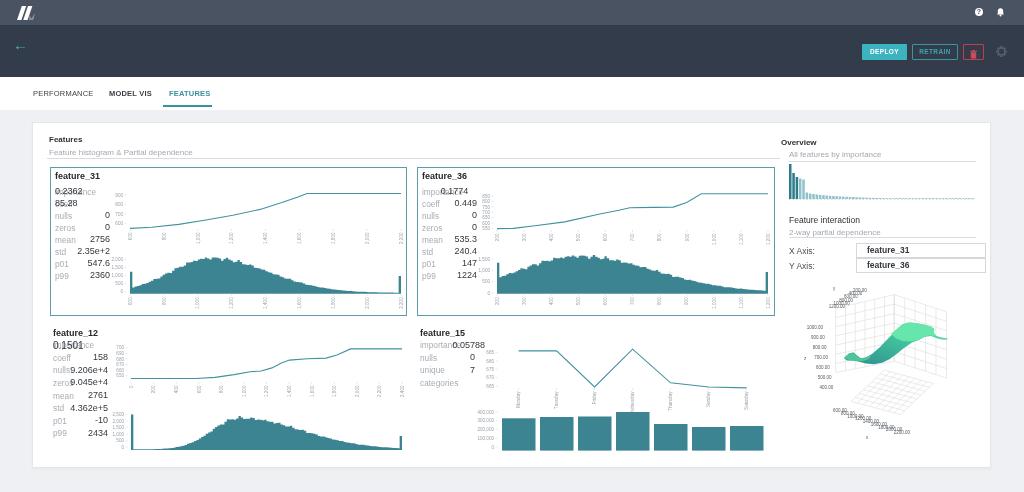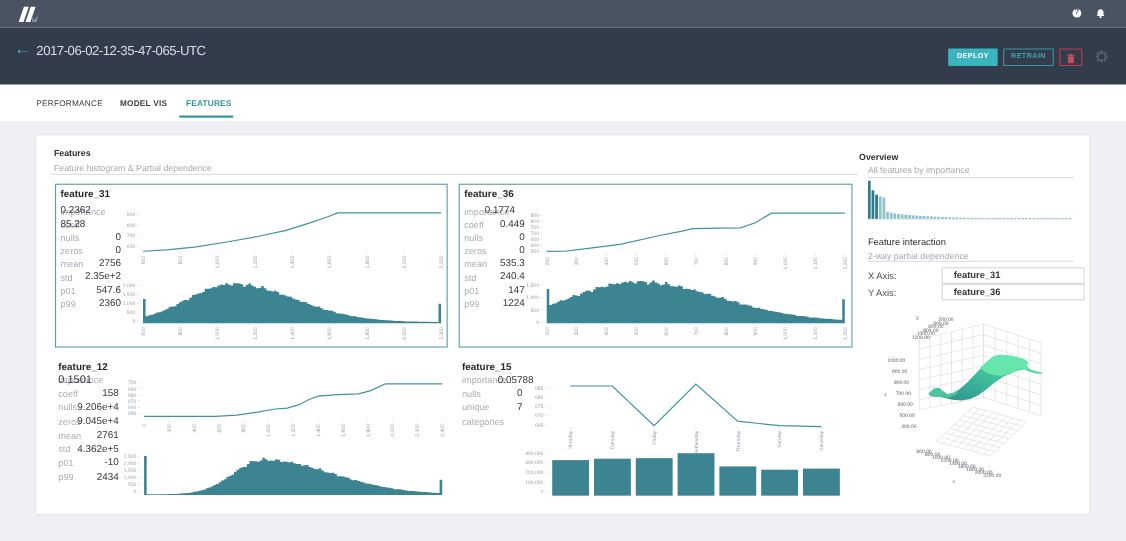--- a/index.html
+++ b/index.html
@@ -7,21 +7,20 @@
       <polygon points="12.4,9.2 14.4,12.4 18,7.2 16.2,13.9 12.2,13.9" fill="#8b939f"></polygon>
     </svg>
     <div class="abs" style="left:975px;top:8px;width:8px;height:8px;border-radius:50%;background:#fff;color:#4a5362;font-size:7px;font-weight:bold;text-align:center;line-height:8.5px">?</div>
     <svg class="abs" style="left:996px;top:8px" width="9" height="9" viewBox="0 0 9 9">
       <path d="M4.5,0.3 C2.8,0.3 1.8,1.6 1.8,3.2 L1.8,5.4 L0.9,6.6 L8.1,6.6 L7.2,5.4 L7.2,3.2 C7.2,1.6 6.2,0.3 4.5,0.3 Z" fill="#fff"></path>
       <circle cx="4.5" cy="7.6" r="1.0" fill="#fff"></circle>
     </svg>
   </div>
 <div class="abs" style="left:0;top:25px;width:1024px;height:52px;background:#333c4a">
     <div class="abs" style="left:13px;top:11px;color:#43b2bf;font-size:15px;font-weight:bold">←</div>
-    <div class="abs" style="left:33px;top:13.5px;color:#d8dce1;font-size:12px;letter-spacing:-0.45px">2017-06-02-12-35-47-065-UTC</div>
     <div class="abs" style="left:862px;top:19px;width:45px;height:16px;background:#3cb4c0;color:#fff;font-size:6.5px;font-weight:bold;text-align:center;line-height:16px;letter-spacing:0.4px;border-radius:1px">DEPLOY</div>
     <div class="abs" style="left:912px;top:19px;width:44px;height:14px;border:1px solid #3e93a1;color:#3fa2b0;font-size:6.5px;font-weight:bold;text-align:center;line-height:14px;letter-spacing:0.4px;border-radius:1px">RETRAIN</div>
     <div class="abs" style="left:963px;top:19px;width:19px;height:14px;border:1px solid #bf3d4e;border-radius:1px;text-align:center"><svg width="7" height="9" viewBox="0 0 7 9" style="margin-top:2px">
         <rect x="0.8" y="2.2" width="5.4" height="6.3" rx="0.5" fill="#c94e5d"></rect>
         <rect x="0" y="0.8" width="7" height="1" fill="#c94e5d"></rect>
         <rect x="2.4" y="0" width="2.2" height="1.2" fill="#c94e5d"></rect>
       </svg></div>
     <svg class="abs" style="left:995px;top:20px" width="13" height="13" viewBox="0 0 24 24">
       <g fill="#566070">
         <path d="M12 2 L14 2 L14.6 5 L9.4 5 L10 2 Z"></path>

